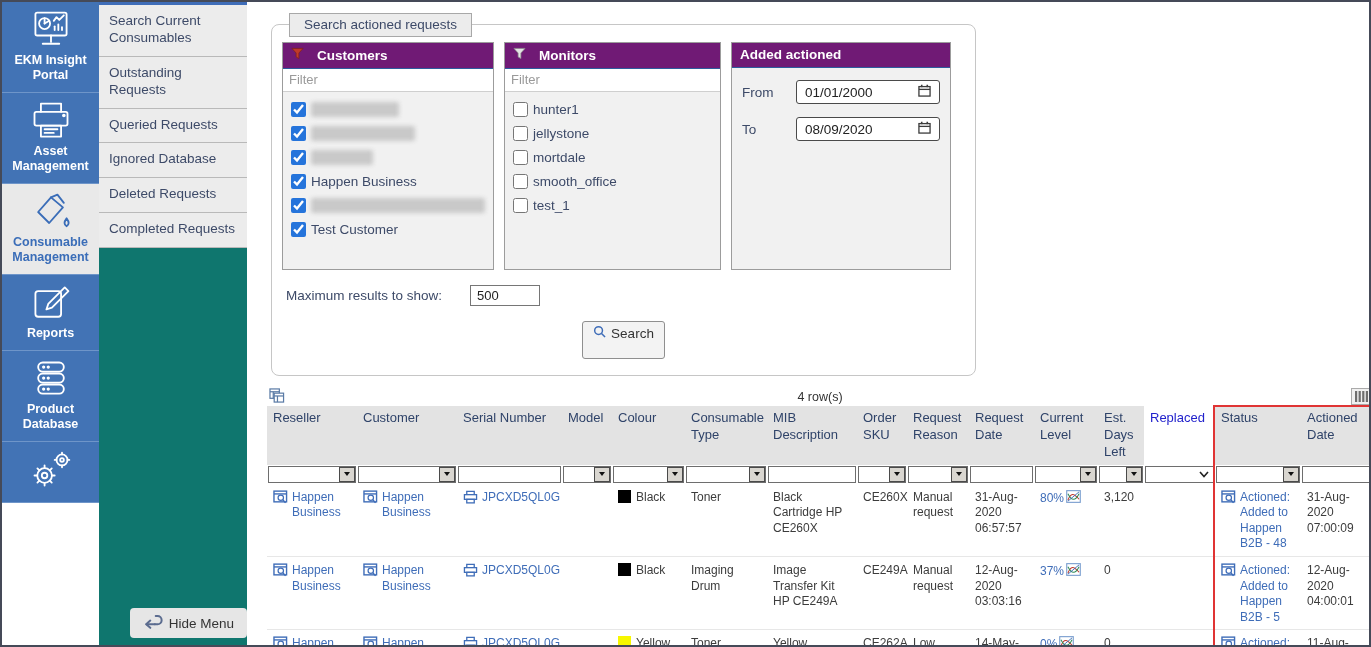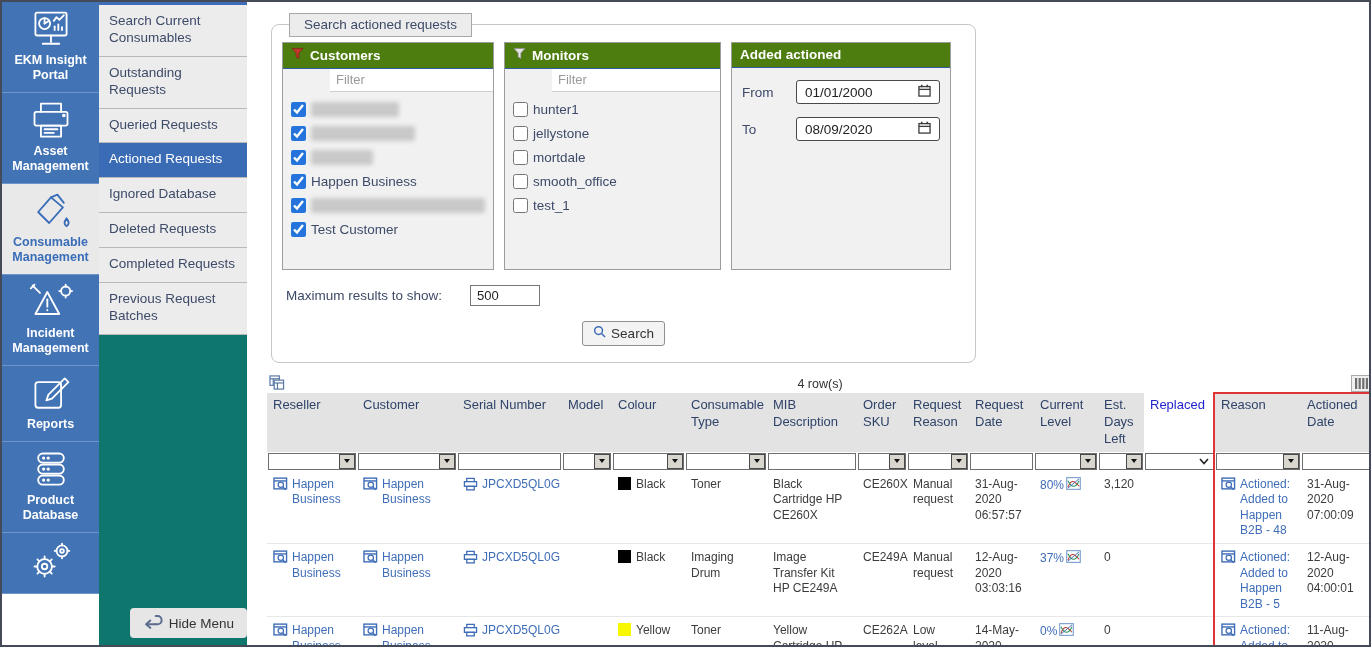--- a/index.html
+++ b/index.html
@@ -31,42 +31,42 @@
   
   .content { flex:1; position:relative; background:#fff; padding:22px 0 0 20px; overflow:hidden; }
 
   .fieldset { position:relative; width:705px; border:1px solid #c6c6c6; border-radius:8px;
               padding:17px 10px 8px; margin-left:4px; }
   .tab { position:absolute; top:-12px; left:17px; background:#ececec; border:1px solid #a8a8a8;
          padding:3px 14px 4px; font-size:13.5px; color:#3d4a68; cursor:pointer; }
 
   .panels { display:flex; gap:10px; }
   .panel { border:1px solid #9c9c9c; background:#f1f1f1; height:228px; display:flex; flex-direction:column; overflow:hidden; }
-  .panel-head { background:#4d7c0f; border-bottom:1px solid #2e5c9e; color:#fff; font-weight:bold;
-                font-size:13.5px; padding:4px 8px 5px; display:flex; align-items:center; gap:6px; }
+  .panel-head { background:#701a75; border-bottom:1px solid #2e5c9e; color:#fff; font-weight:bold;
+                font-size:13.5px; padding:4px 8px 5px; display:flex; align-items:center; gap:13px; }
   .panel-filter { width:100%; border:none; border-bottom:1px solid #cfcfcf; padding:3px 6px 4px;
-                  font-size:13px; font-family:inherit; color:#333;margin-left:47px; }
+                  font-size:13px; font-family:inherit; color:#333; }
   .panel-filter::placeholder { color:#9a9a9a; }
   .chk-list { padding:10px 8px; display:flex; flex-direction:column; gap:9px; overflow:hidden;justify-content:space-between; }
   .chk-item { display:flex; align-items:center; gap:5px; font-size:13.5px; color:#3d4a68; }
   .chk-item input { width:15px; height:15px; accent-color:#2574db; flex:0 0 15px; }
   .redacted { height:15px; border-radius:2px; background:#c9c9c9; filter:blur(2px); }
 
   .date-rows { padding:12px 10px 0; }
   .date-row { display:flex; align-items:center; margin-bottom:13px; }
   .date-label { width:54px; font-size:13.5px; color:#3d4a68; }
   .date-input { flex:1; border:1.5px solid #4a4a4a; border-radius:3px; background:#fff;
                 padding:3px 8px; display:flex; justify-content:space-between; align-items:center;
                 font-size:13.5px; color:#222; cursor:text; }
 
   .max-row { display:flex; align-items:center; gap:28px; margin:15px 0 0 4px; font-size:13.5px; color:#3d4a68; }
   .max-input { width:70px; border:1px solid #767676; padding:2px 6px; font-size:13px; font-family:inherit; color:#222; }
   .search-row { text-align:center; margin:15px 0 8px; }
   .search-btn { display:inline-flex; align-items:center; gap:5px; border:1px solid #8f8f8f; border-radius:3px;
-                background:#f3f3f3; padding:3px 10px 4px; font-size:13.5px; color:#333; font-family:inherit; cursor:pointer; }
+                background:#f3f3f3; padding:3px 10px 17px; font-size:13.5px; color:#333; font-family:inherit; cursor:pointer; }
 
   
   .results { position:relative; width:1106px; margin-top:12px; }
   .tbl-toolbar { position:relative; height:18px; }
   .copy-btn { position:absolute; left:2px; top:0; background:none; border:none; cursor:pointer; padding:0; }
   .rowcount { position:absolute; left:0; right:0; text-align:center; font-size:12.5px; color:#333; top:2px; }
   .cols-btn { position:absolute; right:2px; top:0; width:20px; height:17px; background:#f0f0f0;
               border:1px solid #aaa; display:flex; align-items:center; justify-content:center; cursor:pointer; }
 
   table.grid { border-collapse:collapse; table-layout:fixed; width:1106px; }
@@ -127,35 +127,20 @@
           </svg></span>
         <span class="sb-label">Asset Management</span>
       </div>
       <div class="sb-item selected">
         <span class="sb-icon"><svg viewBox="0 0 48 44" width="44" height="42" fill="none" stroke="currentColor" stroke-width="2" stroke-linecap="round" stroke-linejoin="round">
             <path d="M10 22 L24 6 L37 17 L22 34 Z"></path>
             <path d="M24 6 l7 -3 l7 9"></path>
             <path d="M41 29 q4.5 6 0 8.5 q-4.5 -2.5 0 -8.5"></path>
           </svg></span>
         <span class="sb-label">Consumable Management</span>
-      </div>
-      <div class="sb-item">
-        <span class="sb-icon"><svg viewBox="0 0 48 44" width="44" height="42" fill="none" stroke="currentColor" stroke-width="2" stroke-linecap="round" stroke-linejoin="round">
-            <path d="M20 10 L33 34 H7 Z"></path>
-            <line x1="20" y1="18" x2="20" y2="26"></line>
-            <line x1="20" y1="29.5" x2="20" y2="30"></line>
-            <line x1="4" y1="3" x2="12" y2="11"></line>
-            <line x1="2" y1="6" x2="6" y2="2"></line>
-            <circle cx="40" cy="9" r="5"></circle>
-            <line x1="40" y1="2" x2="40" y2="4"></line>
-            <line x1="40" y1="14" x2="40" y2="16"></line>
-            <line x1="33" y1="9" x2="35" y2="9"></line>
-            <line x1="45" y1="9" x2="47" y2="9"></line>
-          </svg></span>
-        <span class="sb-label">Incident Management</span>
       </div>
       <div class="sb-item">
         <span class="sb-icon"><svg viewBox="0 0 48 44" width="44" height="42" fill="none" stroke="currentColor" stroke-width="2" stroke-linecap="round" stroke-linejoin="round">
             <rect x="7" y="9" width="28" height="28" rx="3"></rect>
             <path d="M21 23 L39 5 l4 4 L25 27 l-6 2 z"></path>
           </svg></span>
         <span class="sb-label">Reports</span>
       </div>
       <div class="sb-item">
         <span class="sb-icon"><svg viewBox="0 0 48 44" width="44" height="42" fill="none" stroke="currentColor" stroke-width="2" stroke-linecap="round" stroke-linejoin="round">
@@ -191,25 +176,23 @@
             <line x1="42" y1="11" x2="44" y2="11"></line>
           </svg></span>
       </div>
     </aside>
 
   <nav class="menu">
     <div class="menu-list" id="menu-list">
         <div class="menu-item">Search Current Consumables</div>
         <div class="menu-item">Outstanding Requests</div>
         <div class="menu-item">Queried Requests</div>
-        <div class="menu-item selected">Actioned Requests</div>
         <div class="menu-item">Ignored Database</div>
         <div class="menu-item">Deleted Requests</div>
         <div class="menu-item">Completed Requests</div>
-        <div class="menu-item">Previous Request Batches</div>
       </div>
     <div class="menu-spacer"></div>
     <button class="hide-menu-btn">
       <span><svg width="20" height="15" viewBox="0 0 22 16" fill="none" stroke="#5b6c8f" stroke-width="2.2" stroke-linecap="round" stroke-linejoin="round">
             <path d="M13 11 H16 a4.5 4.5 0 0 0 0 -9 h-2"></path>
             <path d="M13 11 H4"></path>
             <path d="M8 7 L3.5 11 L8 15"></path>
           </svg></span>
       <span>Hide Menu</span>
     </button>
@@ -388,21 +371,21 @@
               <th class="col-model">Model</th>
               <th class="col-colour">Colour</th>
               <th class="col-type">Consumable Type</th>
               <th class="col-mib">MIB Description</th>
               <th class="col-sku">Order SKU</th>
               <th class="col-reason">Request Reason</th>
               <th class="col-req_date">Request Date</th>
               <th class="col-level">Current Level</th>
               <th class="col-days">Est. Days Left</th>
               <th class="col-replaced">Replaced</th>
-              <th class="col-status">Reason</th>
+              <th class="col-status">Status</th>
               <th class="col-actioned_date">Actioned Date</th>
             </tr>
           <tr class="filter-row" id="grid-filters">
               <td>
                 <span class="fwrap">
                   <input style="">
                   <button class="fbtn">
                     <span class="tri"></span>
                   </button>
                 </span>

